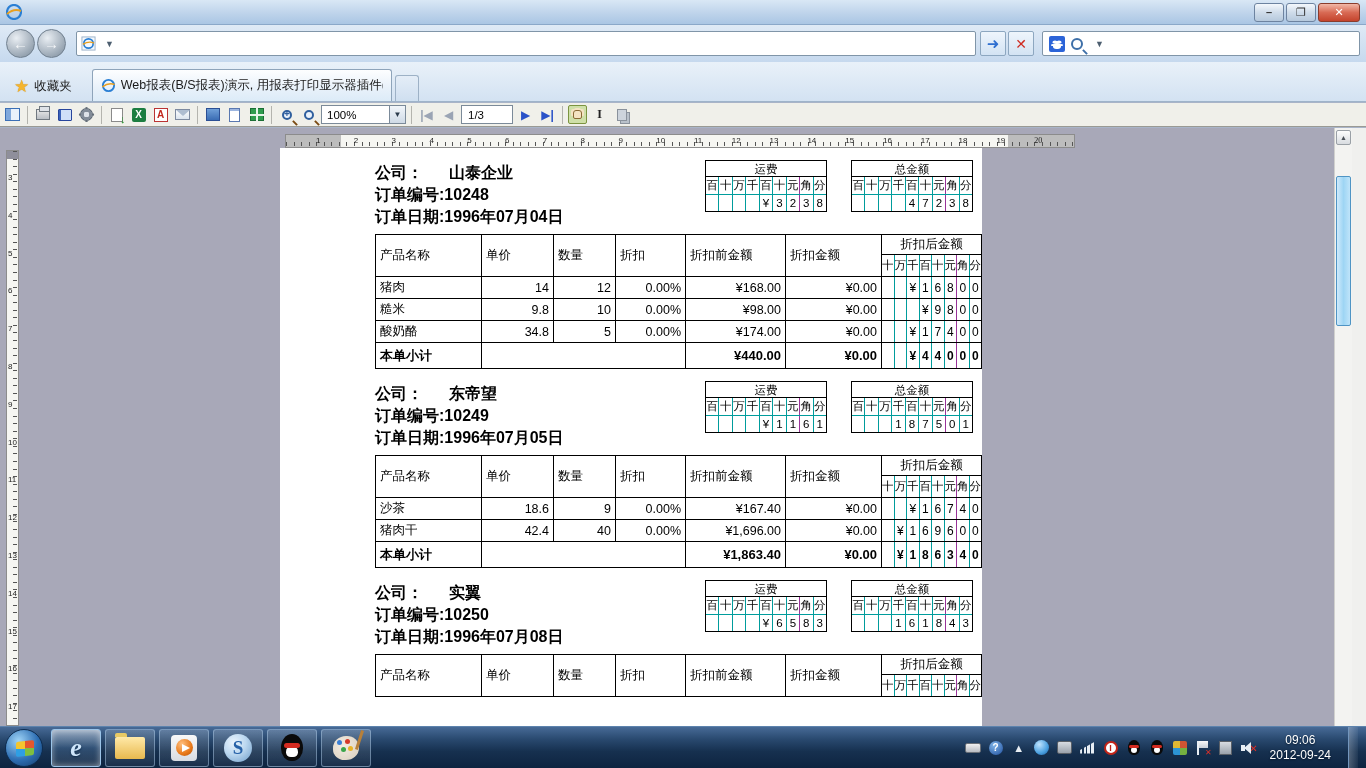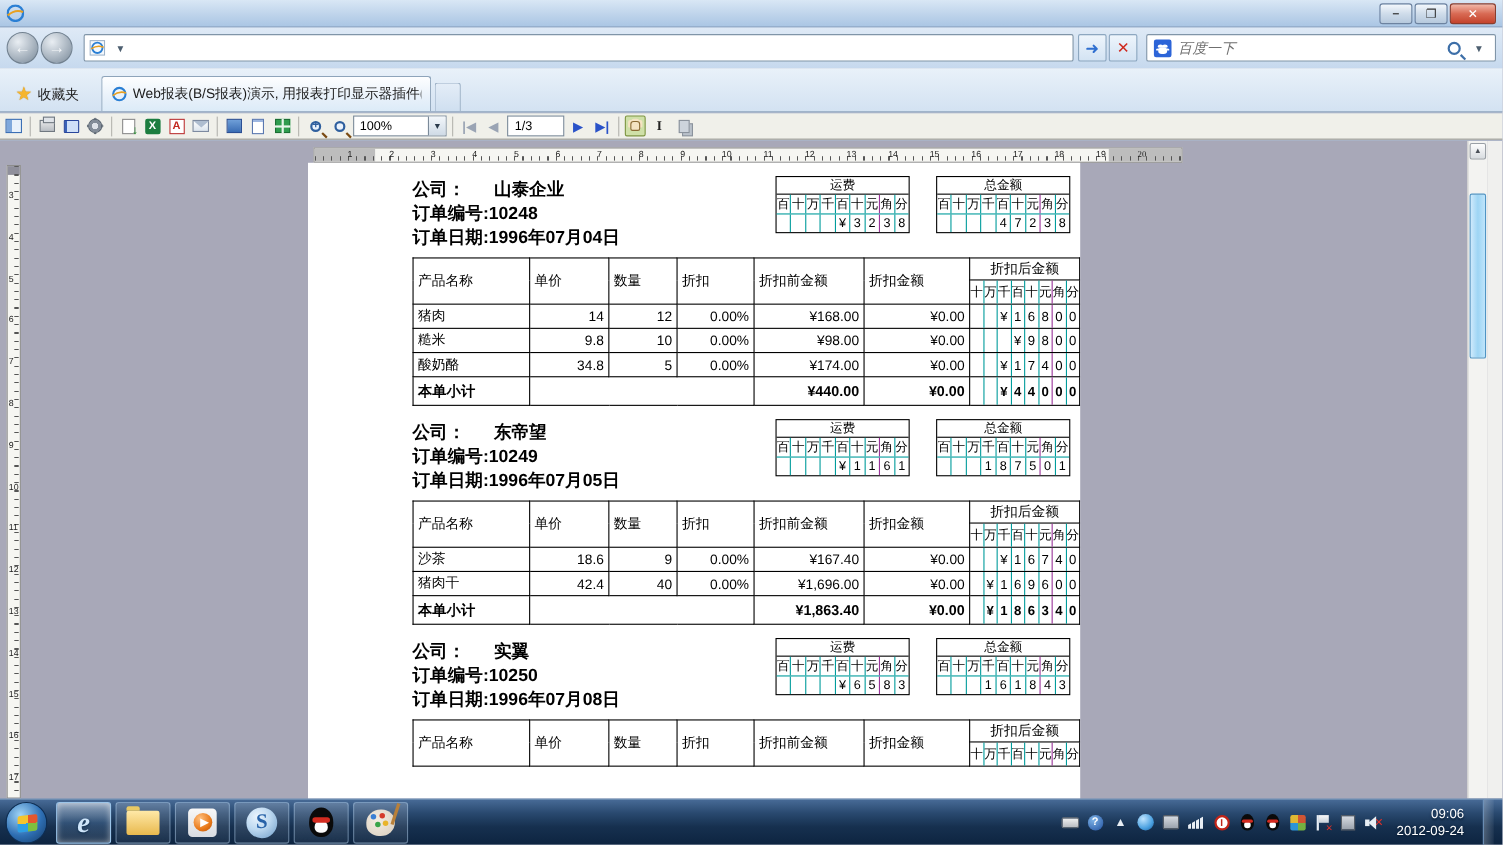--- a/index.html
+++ b/index.html
@@ -205,21 +205,21 @@
   .wupd{width:14px;height:14px;background:conic-gradient(#e4572e 0 90deg,#7fbf3f 0 180deg,#2e9fe4 0 270deg,#f4c52e 0);border-radius:2px;opacity:.9;}
   .flagic{width:12px;height:14px;position:relative;}
   .flagic::before{content:"";position:absolute;left:0;top:0;width:2px;height:14px;background:#e8eef4;}
   .flagic::after{content:"✕";position:absolute;right:-3px;bottom:-2px;color:#e03028;font-size:8px;font-weight:bold;}
   .flagic .cloth{position:absolute;left:2px;top:0;width:9px;height:7px;background:linear-gradient(#f8f8f8,#c8d0d8);}
   .plugic{width:13px;height:14px;background:linear-gradient(#d8dce2,#9aa2ac);border:1px solid #5a6068;}
   .volm{position:relative;width:16px;height:14px;}
   .volm::before{content:"";position:absolute;left:0;top:4px;width:4px;height:6px;background:#e8eef4;}
   .volm::after{content:"";position:absolute;left:3px;top:1px;border-right:7px solid #e8eef4;border-top:6px solid transparent;border-bottom:6px solid transparent;}
   .volm .no{position:absolute;right:-1px;top:2px;color:#e03028;font-size:10px;font-weight:bold;}
-  .clock { text-align:right; color:#fff; font-size:12px; line-height:15px; padding:0 10px 0 6px; text-shadow:0 1px 2px #06182c;}
+  .clock { text-align:center; color:#fff; font-size:12px; line-height:15px; padding:0 10px 0 6px; text-shadow:0 1px 2px #06182c;}
   .showdesk { width:10px; height:42px; border-left:1px solid #7396bd; background:linear-gradient(90deg,rgba(255,255,255,.25),rgba(255,255,255,.05)); flex:0 0 auto;}
 </style>
 </head>
 <body>
 
 <div class="window">
 
   <div class="titlebar">
     <svg class="ie-ico" viewBox="0 0 16 16">
         <circle cx="8" cy="8" r="7" fill="none" stroke="#2a7fd4" stroke-width="2.2"></circle>
@@ -240,21 +240,20 @@
           <rect x="1" y="1" width="14" height="14" fill="#f4f8fc" stroke="#9ab0c8"></rect>
           <circle cx="8" cy="8" r="5" fill="none" stroke="#2a7fd4" stroke-width="1.8"></circle>
           <path d="M2 9 Q8 5 14 7.5" stroke="#e8a020" stroke-width="1.5" fill="none"></path>
         </svg>
       <span class="dd-caret">▼</span>
     </div>
     <div class="gobtn">➜</div>
     <div class="stopbtn">✕</div>
     <div class="searchbox">
       <span class="baidu-ico"></span>
-      <span class="search-ph">百度一下</span>
       <span class="mag"></span>
       <span class="dd-caret">▼</span>
     </div>
   </div>
 
   <div class="tabsbar">
     <div class="favbtn">
       <span class="star">★</span>
       <span>收藏夹</span>
     </div>

